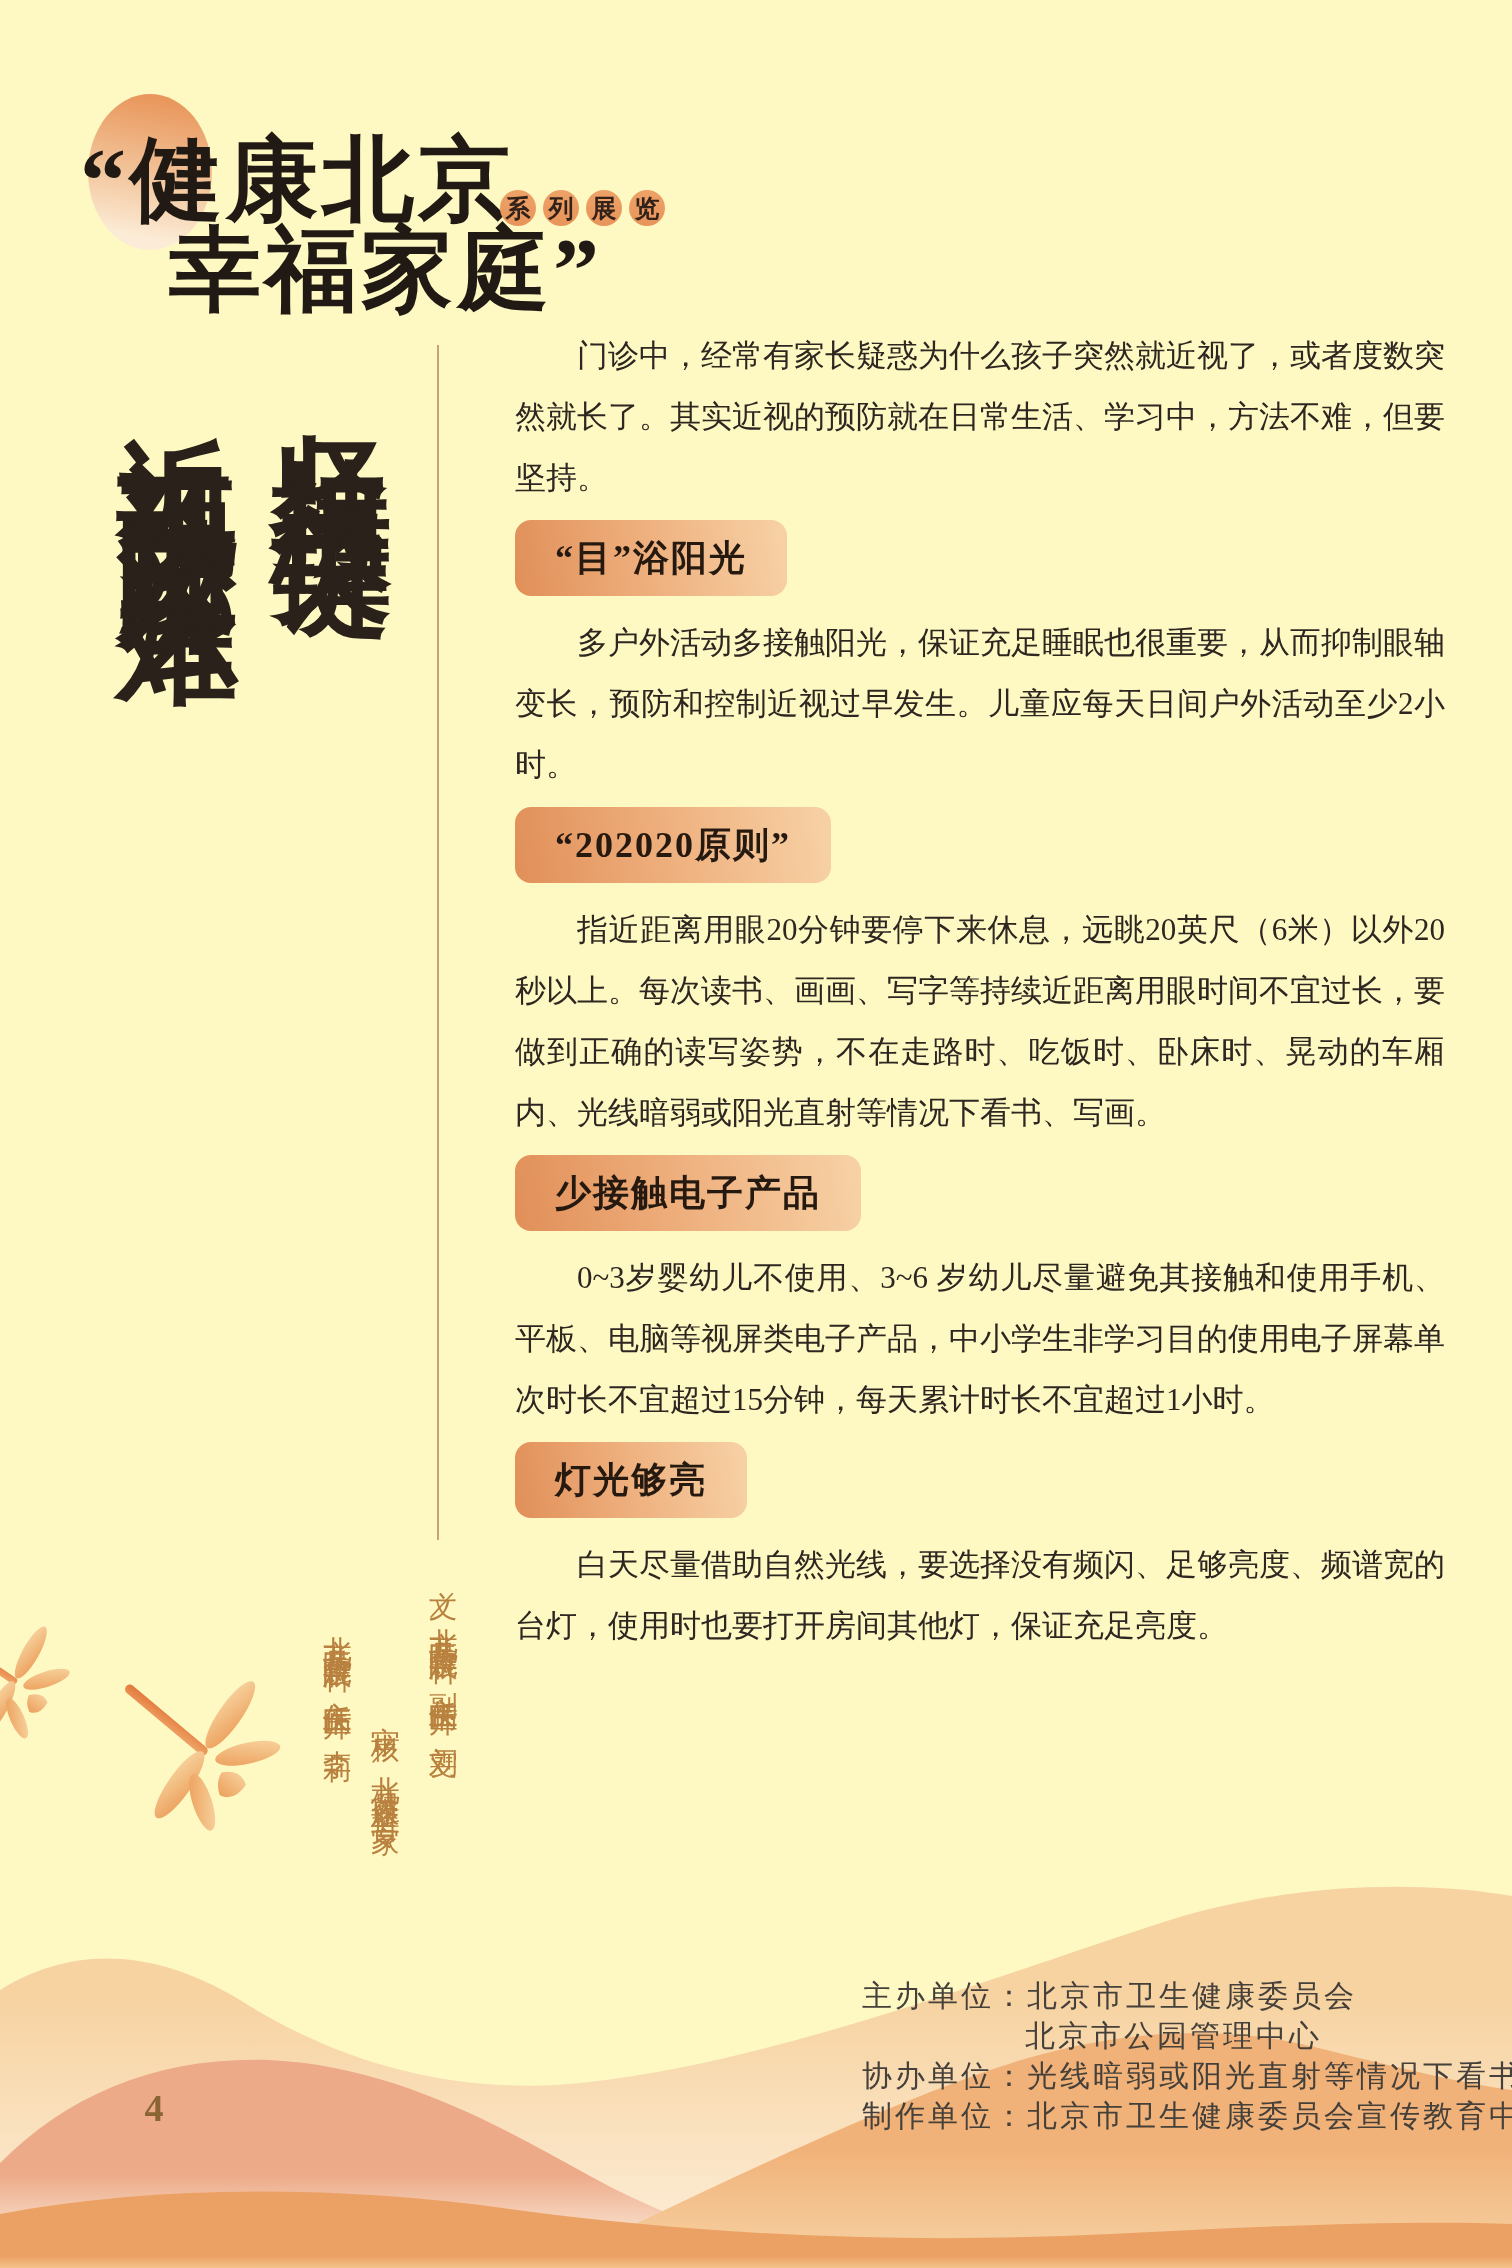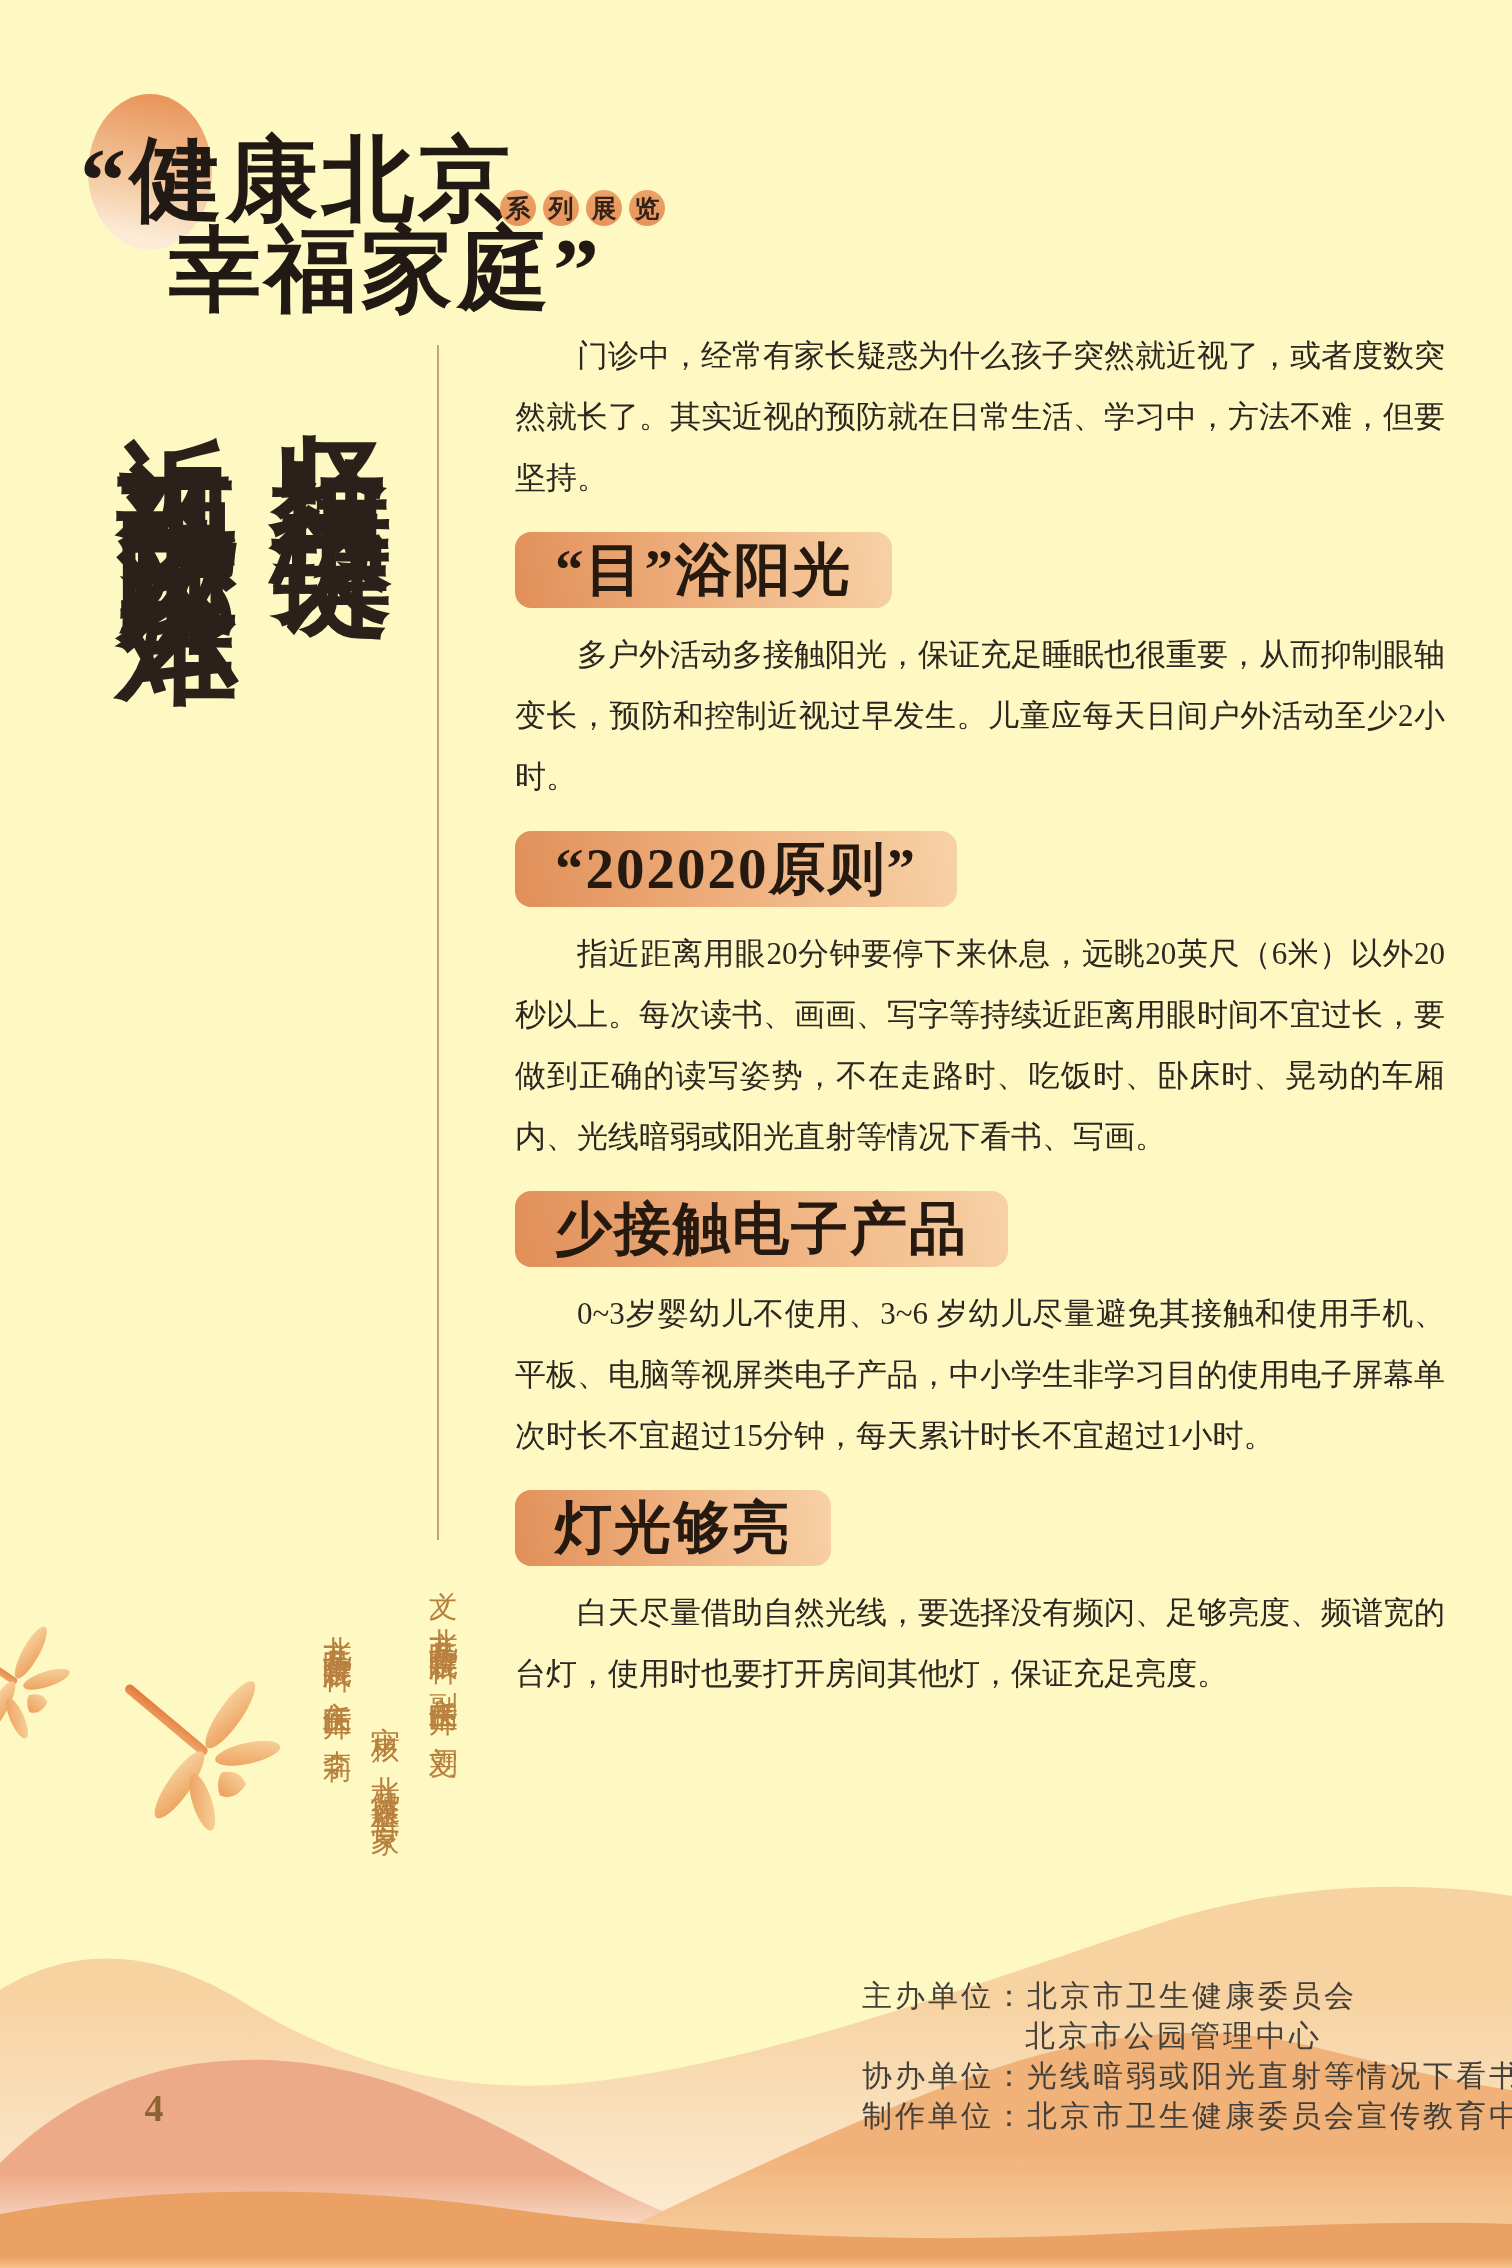--- a/index.html
+++ b/index.html
@@ -48,24 +48,24 @@
     position:absolute;left:437px;top:345px;width:2px;height:1195px;
     background:#c9a173;z-index:4;
   }
   
   .main-col{position:absolute;left:515px;top:325px;width:930px;z-index:5;color:#2e2620;}
   .main-col p{
     margin:0;font-size:31px;line-height:61px;
     text-align:justify;text-indent:2em;
   }
   .sec-head{
-    display:inline-block;margin:24px 0 16px 0;
+    display:inline-block;margin:12px 0 16px 0;
     padding:12px 40px;border-radius:16px;
     background:linear-gradient(80deg,#e18f58 0%,#f0b483 55%,#f7d2a6 100%);
-    font-size:57px;line-height:52px;font-weight:700;color:#261a10;
+    font-size:36px;line-height:52px;font-weight:700;color:#261a10;
     letter-spacing:2px;white-space:nowrap;
   }
   .section{margin:0;}
   .closing{margin-top:12px !important;}
   
   .credit-col{
     position:absolute;z-index:6;
     writing-mode:vertical-rl;text-orientation:upright;
     font-size:29px;letter-spacing:4px;line-height:1.2;
     color:#b9813f;white-space:nowrap;

